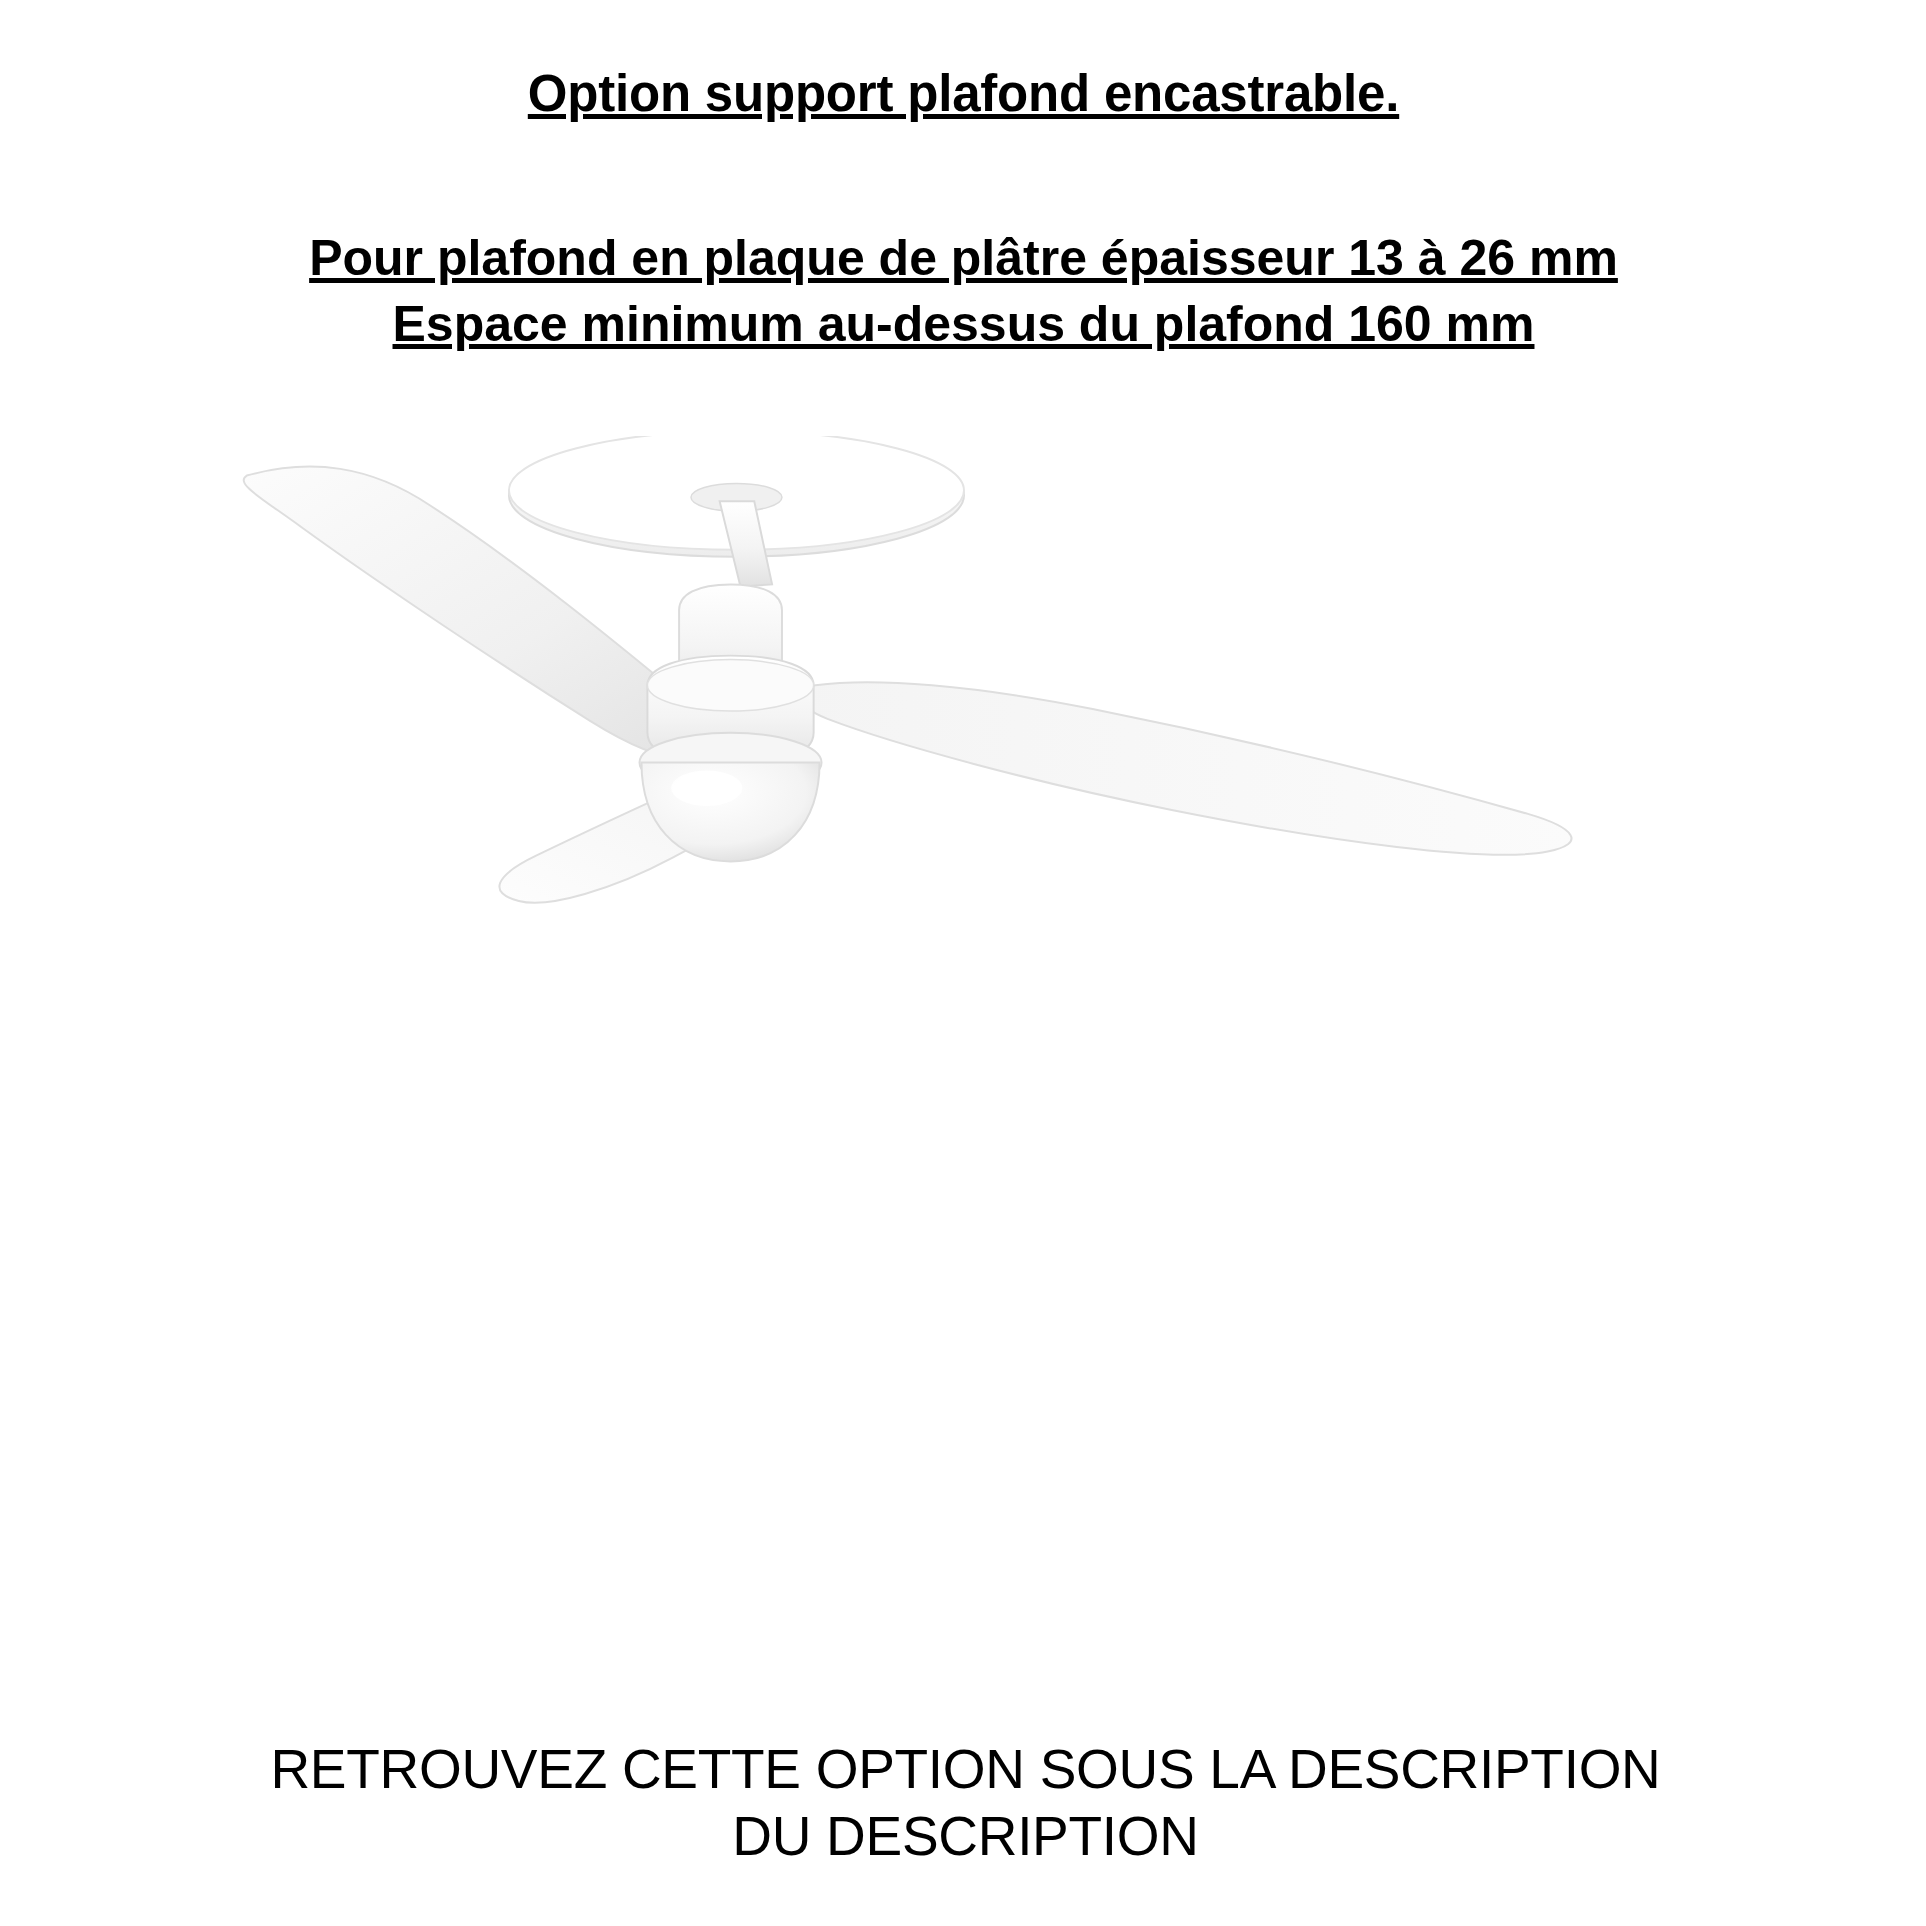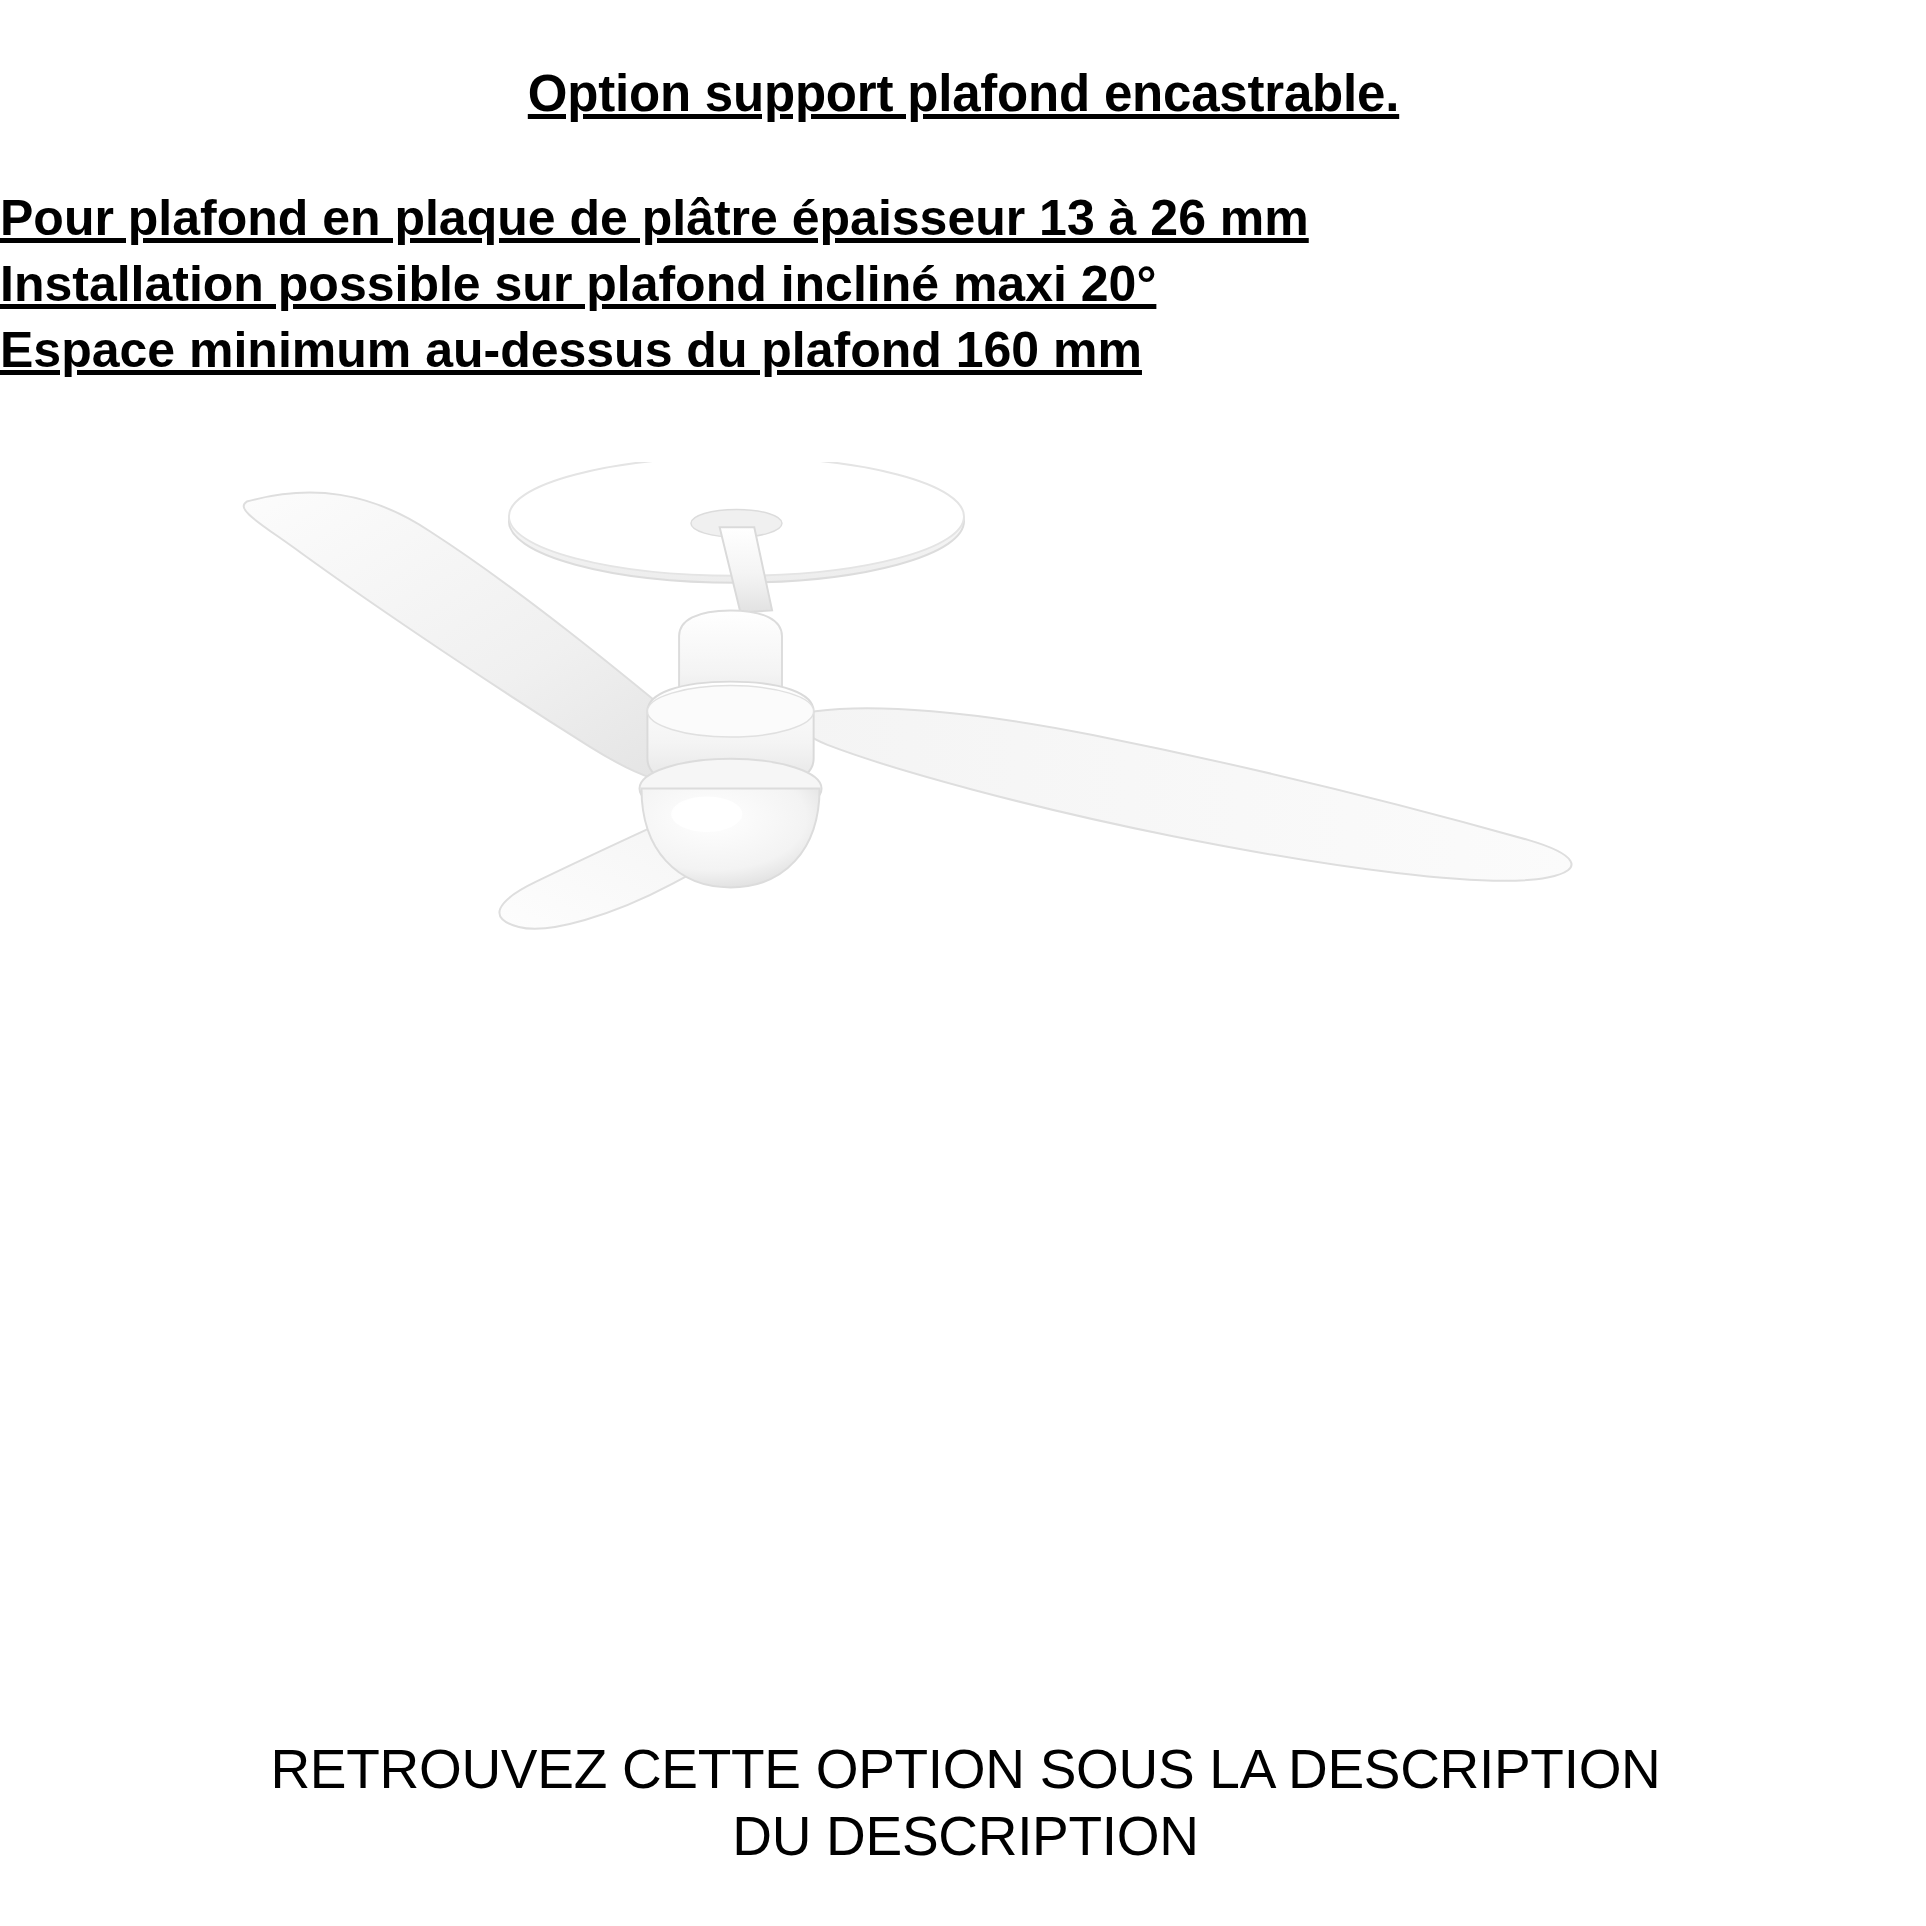--- a/index.html
+++ b/index.html
@@ -30,22 +30,22 @@
     margin-top: 65px;
     font-size: 51px;
     font-weight: bold;
     letter-spacing: -0.2px;
     text-align: center;
     line-height: 1.15;
   }
 
   
   .specs {
-    margin-top: 27px;
-    text-align: left;
+    margin-top: 67px;
+    text-align: center;
     font-size: 50px;
     font-weight: bold;
     line-height: 1.32;
     width: 100%;
   }
   .specs .spec-line {
     white-space: nowrap;
   }
   .specs .spec-line.wide {
     font-size: 50px;
@@ -84,21 +84,20 @@
 </style>
 </head>
 <body>
 
 <div class="page">
 
   <h1 class="title">Option support plafond encastrable.</h1>
 
   <div class="specs">
     <div class="spec-line wide">Pour plafond en plaque de plâtre épaisseur 13 à 26 mm</div>
-    <div class="spec-line">Installation possible sur plafond incliné maxi 20°</div>
     <div class="spec-line">Espace minimum au-dessus du plafond 160 mm</div>
   </div>
 
   <div class="product-area">
     <svg class="fan-svg" width="1485" height="554" viewBox="0 0 1500 560" aria-hidden="true">
       <defs>
         <linearGradient id="gCeil" x1="0" y1="0" x2="0" y2="1">
           <stop offset="0%" stop-color="#ffffff"></stop>
           <stop offset="100%" stop-color="#ededed"></stop>
         </linearGradient>

